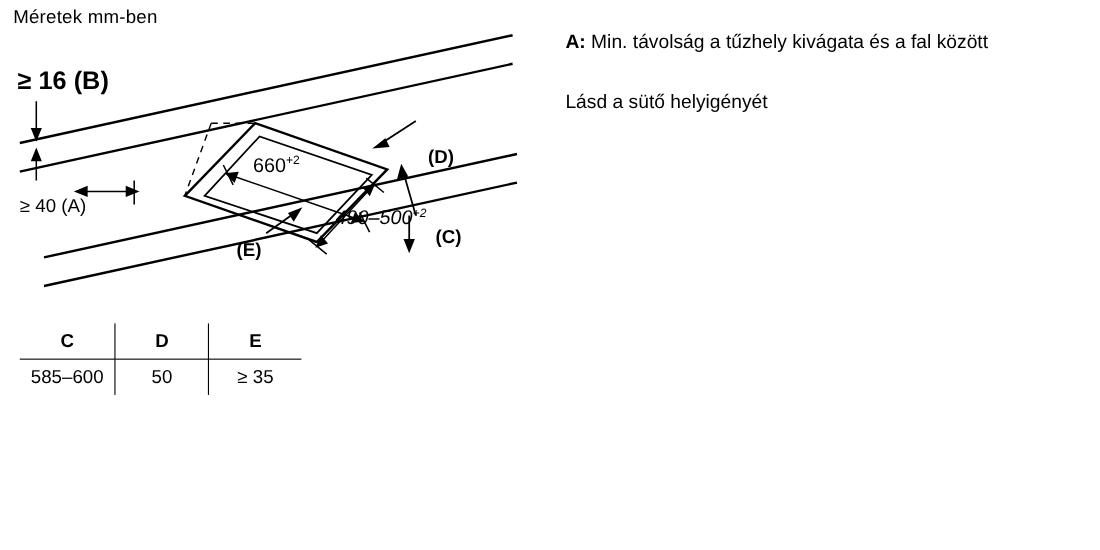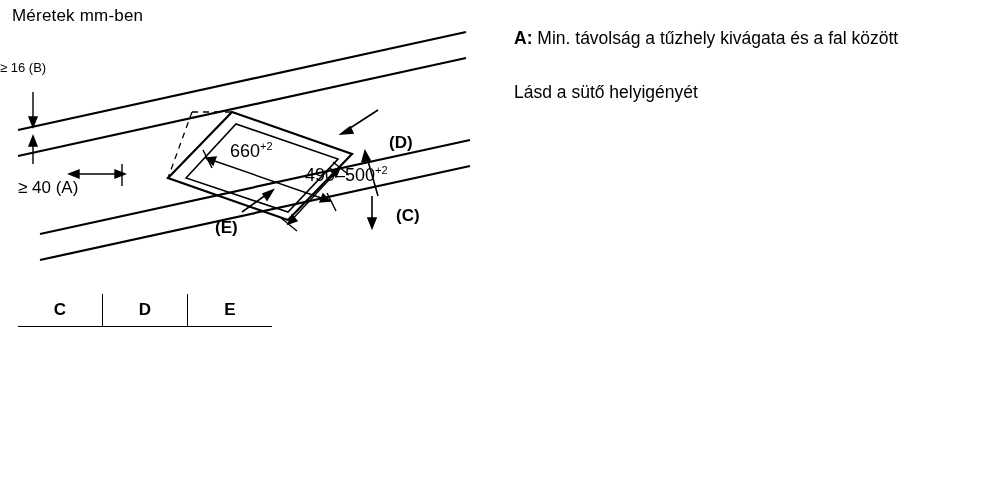--- a/index.html
+++ b/index.html
@@ -172,48 +172,53 @@
         <polygon points="372,200 368,190 376,190"></polygon>
       </g>
 
       <g stroke="#000" stroke-width="1.6" fill="#000">
         <line x1="242" y1="184" x2="270" y2="164"></line>
         <polygon points="273,162 263,166 267,172"></polygon>
       </g>
     </svg>
 
     
-    <div style="position:absolute; left:0; top:32px; font-size:13px;">≥ 16 (B)</div>
+    <div style="position:absolute; left:16px; top:32px; font-size:23px;font-weight:bold;">≥ 16 (B)</div>
 
     <div style="position:absolute; left:18px; top:150px; font-size:17px;">≥ 40 (A)</div>
 
     <div style="position:absolute; left:389px; top:105px; font-size:17px; font-weight:bold;">(D)</div>
 
     <div style="position:absolute; left:396px; top:178px; font-size:17px; font-weight:bold;">(C)</div>
 
     <div style="position:absolute; left:215px; top:190px; font-size:17px; font-weight:bold;">(E)</div>
 
     <div style="position:absolute; left:230px; top:112px; font-size:18px;">
       <span>660</span><sup style="font-size:11px;">+2</sup>
     </div>
 
-    <div style="position:absolute; left:305px; top:136px; font-size:18px;">
+    <div style="position:absolute; left:305px; top:160px; font-size:18px;font-style:italic;">
       <span>490–500</span><sup style="font-size:11px;">+2</sup>
     </div>
   </div>
 
   <table id="dims-table">
     <thead>
       <tr>
         <th>C</th>
         <th>D</th>
         <th>E</th>
       </tr>
     </thead>
     <tbody>
+      <tr>
+        <td>585–600</td>
+        <td>50</td>
+        <td>≥ 35</td>
+      </tr>
     </tbody>
   </table>
 
   <div id="notes">
 
     <div class="note indent-hang" style="text-indent:-26px; padding-left:26px;">
       <span class="lead">A:</span>
       <span class="body">Min. távolság a tűzhely kivágata és a fal között</span>
     </div>
 

